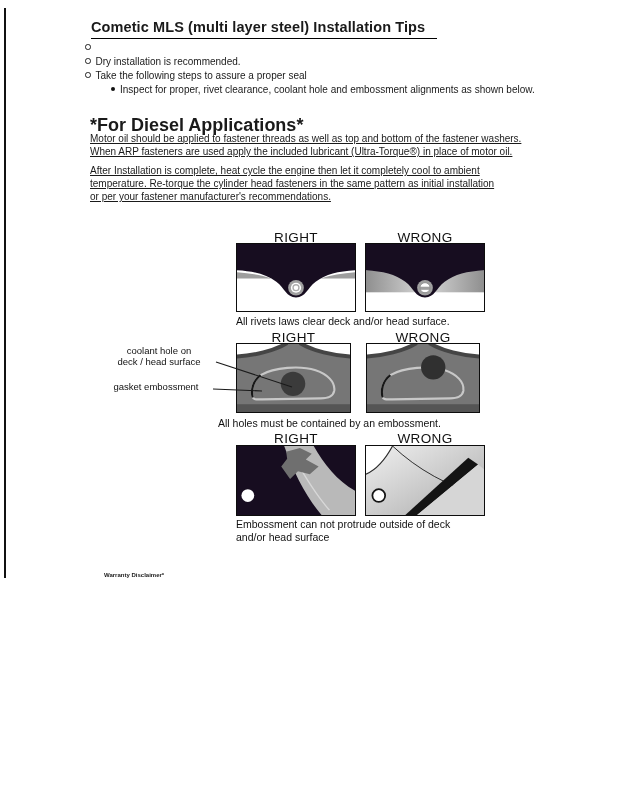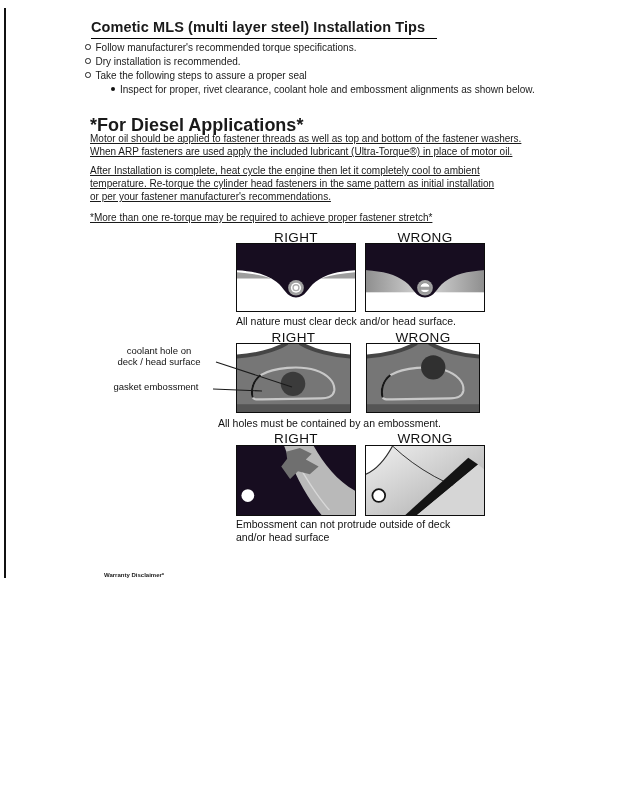--- a/index.html
+++ b/index.html
@@ -72,21 +72,20 @@
 
 <div class="page">
 
   <div class="abs left-rule"></div>
 
   <div class="abs title">Cometic MLS (multi layer steel) Installation Tips</div>
 
   <div class="abs bullets">
     <div class="b-line">
       <span class="marker-o"></span>
-      <span>Follow manufacturer's recommended torque specifications.</span>
     </div>
     <div class="b-line">
       <span class="marker-o"></span>
       <span>Dry installation is recommended.</span>
     </div>
     <div class="b-line">
       <span class="marker-o"></span>
       <span>Take the following steps to assure a proper seal</span>
     </div>
     <div class="b-line sub">
@@ -94,21 +93,20 @@
       <span>Inspect for proper, rivet clearance, coolant hole and embossment alignments as shown below.</span>
     </div>
   </div>
 
   <div class="abs diesel-h">*For Diesel Applications*</div>
   <div class="abs para p1">Motor oil should be applied to fastener threads as well as top and bottom of the fastener washers.
 When ARP fasteners are used apply the included lubricant (Ultra-Torque®) in place of motor oil.</div>
   <div class="abs para p2">After Installation is complete, heat cycle the engine then let it completely cool to ambient
 temperature. Re-torque the cylinder head fasteners in the same pattern as initial installation
 or per your fastener manufacturer's recommendations.</div>
-  <div class="abs para p3">*More than one re-torque may be required to achieve proper fastener stretch*</div>
 
   <div class="abs dg-label r1-label-l">RIGHT</div>
   <div class="abs dg-label r1-label-r">WRONG</div>
 
   <div class="abs panel r1-panel-l">
     <svg viewBox="0 0 120 69" preserveAspectRatio="none">
       <rect width="120" height="69" fill="#ffffff"></rect>
       <path d="M0 0 H120 V27 C103 28 90 31 80 39 C71 46 70 55 60 55 C50 55 49 46 40 39 C30 31 17 28 0 27 Z" fill="#170d20"></path>
       <path d="M0 29 C13 30 25 32 35 35.5 L0 35.5 Z" fill="#9e9e9e"></path>
       <path d="M120 29 C107 30 95 32 85 35.5 L120 35.5 Z" fill="#9e9e9e"></path>
@@ -131,21 +129,21 @@
       <rect x="0" y="27" width="120" height="23" fill="url(#gw1)"></rect>
       <rect x="0" y="50" width="120" height="19" fill="#ffffff"></rect>
       <path d="M0 0 H120 V27 C103 28 90 31 80 39 C71 46 70 55 60 55 C50 55 49 46 40 39 C30 31 17 28 0 27 Z" fill="#170d20"></path>
       <circle cx="60" cy="45" r="8" fill="#a0a0a0"></circle>
       <circle cx="60" cy="45" r="5.2" fill="#ffffff"></circle>
       <rect x="54" y="44" width="12" height="3.2" fill="#a0a0a0"></rect>
       <circle cx="60" cy="45" r="5.2" fill="none" stroke="#8f8f8f" stroke-width="1"></circle>
     </svg>
   </div>
 
-  <div class="abs caption r1-cap">All nature must clear deck and/or head surface.</div>
+  <div class="abs caption r1-cap">All rivets laws clear deck and/or head surface.</div>
 
   <div class="abs dg-label r2-label-l">RIGHT</div>
   <div class="abs dg-label r2-label-r">WRONG</div>
 
   <div class="abs callout co-1">coolant hole on
 deck / head surface</div>
   <div class="abs callout co-2">gasket embossment</div>
   <svg class="abs callout-lines" viewBox="0 0 400 100">
     <line x1="106" y1="32" x2="182" y2="57" stroke="#1a1a1a" stroke-width="1.1"></line>
     <line x1="103" y1="59" x2="152" y2="61" stroke="#1a1a1a" stroke-width="1.1"></line>

